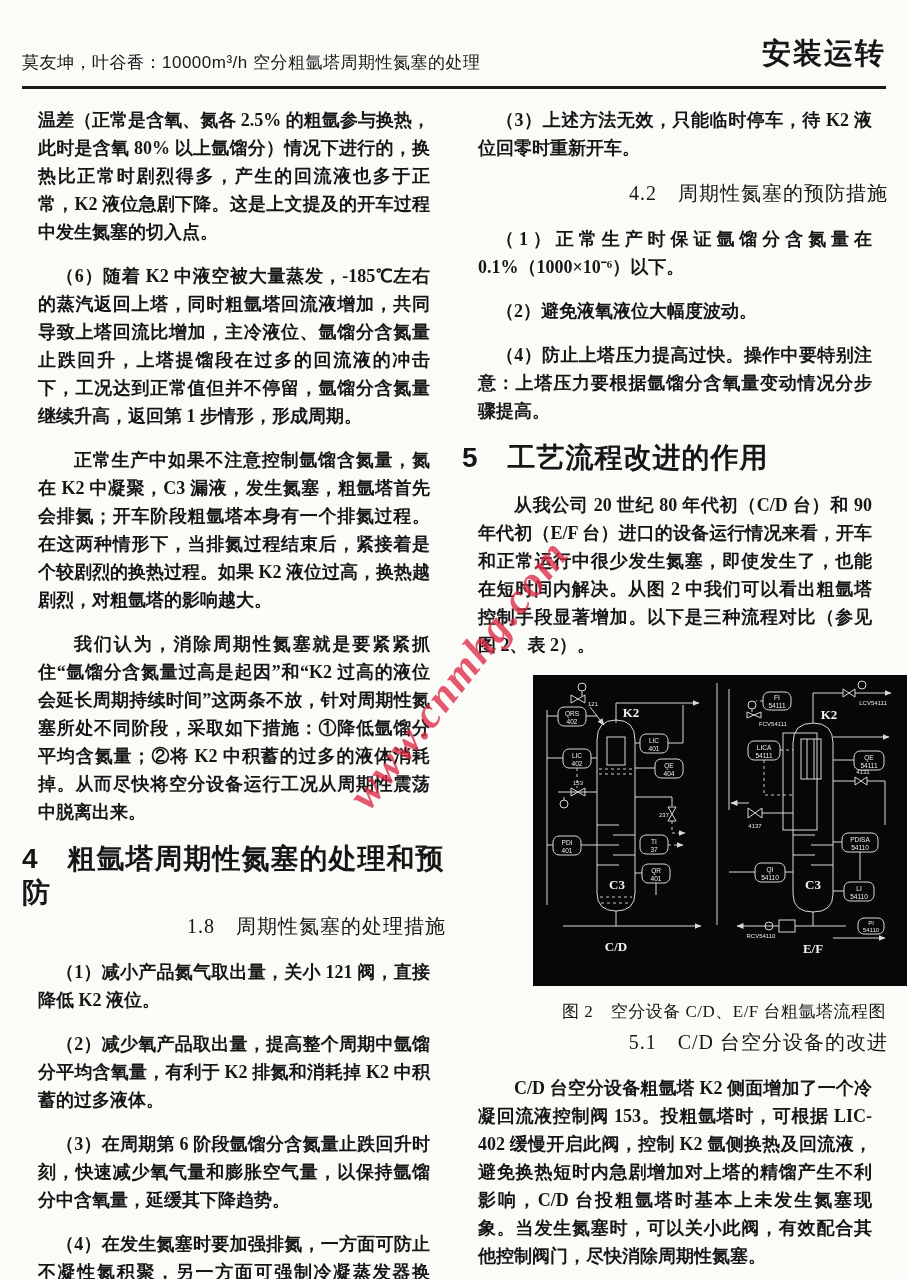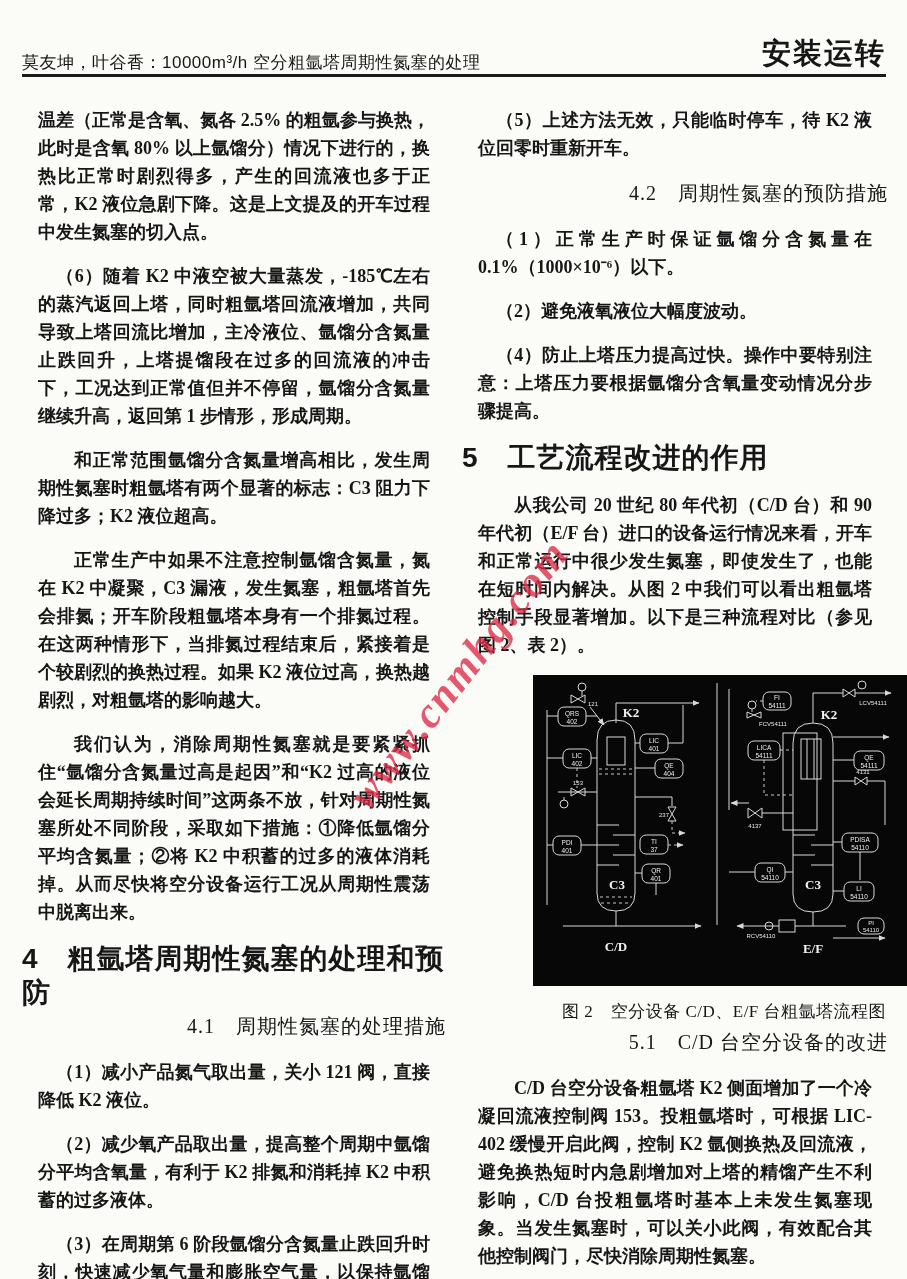--- a/index.html
+++ b/index.html
@@ -5,21 +5,21 @@
   html,body{margin:0;padding:0;}
   .page{
     position:relative; width:907px; height:1279px;
     background:#fbfbf8; color:#161616; overflow:hidden;
     font-family:"Liberation Serif", serif;
   }
   
   .header{
     position:absolute; left:22px; top:34px; width:864px;
     display:flex; justify-content:space-between; align-items:flex-end;
-    border-bottom:3px solid #1a1a1a; padding-bottom:0;
+    border-bottom:3px solid #1a1a1a; padding-bottom:12px;
     font-family:"Liberation Sans", sans-serif;
   }
   .running-title{font-size:17px; letter-spacing:0.5px;}
   .column-head{font-size:29px; font-weight:bold; letter-spacing:2px;}
   
   .col{position:absolute; top:90px; width:426px;}
   .col.left{left:22px; width:424px;}
   .col.right{left:462px;}
   .col p{
     margin:16px; font-size:18px; line-height:28px;
@@ -65,33 +65,32 @@
   <div class="header">
     <span class="running-title">莫友坤，叶谷香：10000m³/h 空分粗氩塔周期性氮塞的处理</span>
     <span class="column-head">安装运转</span>
   </div>
 
   <div class="watermark">www.cnmhg.com</div>
 
   <div class="col left">
     <p class="cont">温差（正常是含氧、氮各 2.5% 的粗氩参与换热，此时是含氧 80% 以上氩馏分）情况下进行的，换热比正常时剧烈得多，产生的回流液也多于正常，K2 液位急剧下降。这是上文提及的开车过程中发生氮塞的切入点。</p>
     <p class="paren">（6）随着 K2 中液空被大量蒸发，-185℃左右的蒸汽返回上塔，同时粗氩塔回流液增加，共同导致上塔回流比增加，主冷液位、氩馏分含氮量止跌回升，上塔提馏段在过多的回流液的冲击下，工况达到正常值但并不停留，氩馏分含氮量继续升高，返回第 1 步情形，形成周期。</p>
-    <p class="indent">和正常范围氩馏分含氮量增高相比，发生周期性氮塞时粗氩塔有两个显著的标志：C3 阻力下降过多；K2 液位超高。</p>
     <p class="indent">正常生产中如果不注意控制氩馏含氮量，氮在 K2 中凝聚，C3 漏液，发生氮塞，粗氩塔首先会排氮；开车阶段粗氩塔本身有一个排氮过程。在这两种情形下，当排氮过程结束后，紧接着是个较剧烈的换热过程。如果 K2 液位过高，换热越剧烈，对粗氩塔的影响越大。</p>
     <p class="indent">我们认为，消除周期性氮塞就是要紧紧抓住“氩馏分含氮量过高是起因”和“K2 过高的液位会延长周期持续时间”这两条不放，针对周期性氮塞所处不同阶段，采取如下措施：①降低氩馏分平均含氮量；②将 K2 中积蓄的过多的液体消耗掉。从而尽快将空分设备运行工况从周期性震荡中脱离出来。</p>
     <div class="h1">4　粗氩塔周期性氮塞的处理和预防</div>
-    <div class="h2">4.1　周期性氮塞的处理措施</div>
+    <div class="h2">1.8　周期性氮塞的处理措施</div>
     <p class="paren">（1）减小产品氮气取出量，关小 121 阀，直接降低 K2 液位。</p>
     <p class="paren">（2）减少氧产品取出量，提高整个周期中氩馏分平均含氧量，有利于 K2 排氮和消耗掉 K2 中积蓄的过多液体。</p>
     <p class="paren">（3）在周期第 6 阶段氩馏分含氮量止跌回升时刻，快速减少氧气量和膨胀空气量，以保持氩馏分中含氧量，延缓其下降趋势。</p>
     <p class="paren">（4）在发生氮塞时要加强排氮，一方面可防止不凝性氮积聚，另一方面可强制冷凝蒸发器换热，使液空液位降到正常水平。</p>
   </div>
 
   <div class="col right">
-    <p class="paren">（5）上述方法无效，只能临时停车，待 K2 液位回零时重新开车。</p>
+    <p class="paren">（3）上述方法无效，只能临时停车，待 K2 液位回零时重新开车。</p>
     <div class="h2">4.2　周期性氮塞的预防措施</div>
     <p class="paren">（1）正常生产时保证氩馏分含氮量在 0.1%（1000×10⁻⁶）以下。</p>
     <p class="paren">（2）避免液氧液位大幅度波动。</p>
     <p class="paren">（4）防止上塔压力提高过快。操作中要特别注意：上塔压力要根据氩馏分含氧量变动情况分步骤提高。</p>
     <div class="h1">5　工艺流程改进的作用</div>
     <p class="indent">从我公司 20 世纪 80 年代初（C/D 台）和 90 年代初（E/F 台）进口的设备运行情况来看，开车和正常运行中很少发生氮塞，即使发生了，也能在短时间内解决。从图 2 中我们可以看出粗氩塔控制手段显著增加。以下是三种流程对比（参见图 2、表 2）。</p>
 
     <div class="figure-wrap">
       <svg class="figure-box" viewBox="0 0 382 311">
         <defs>

